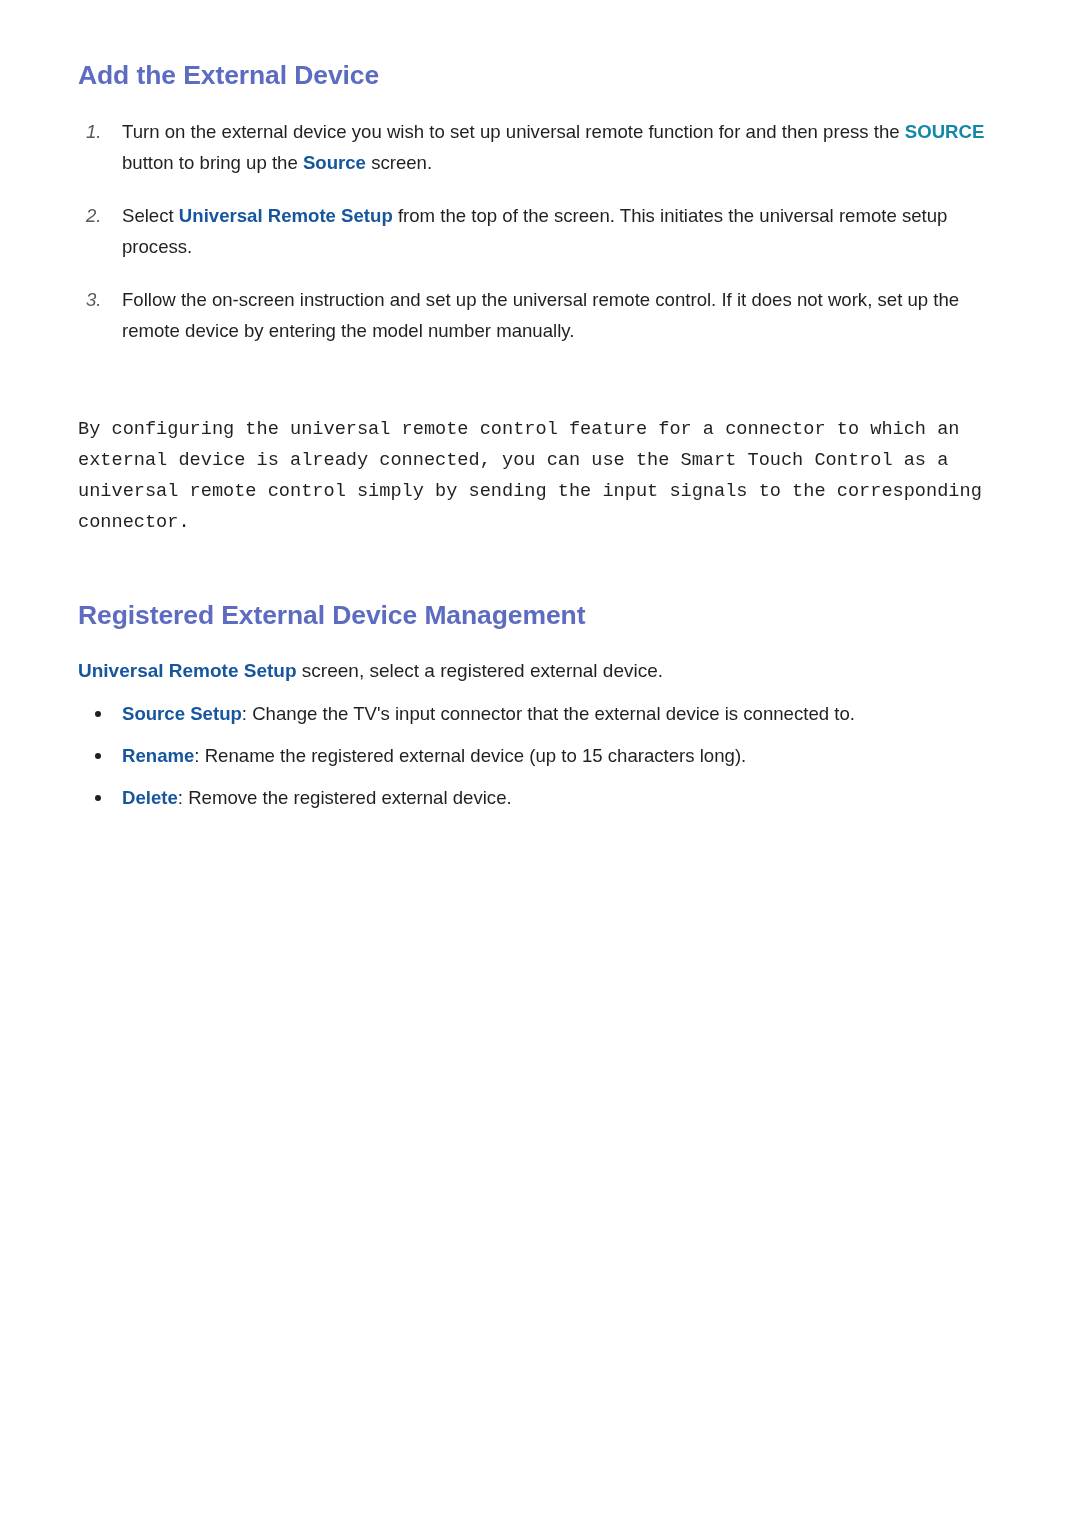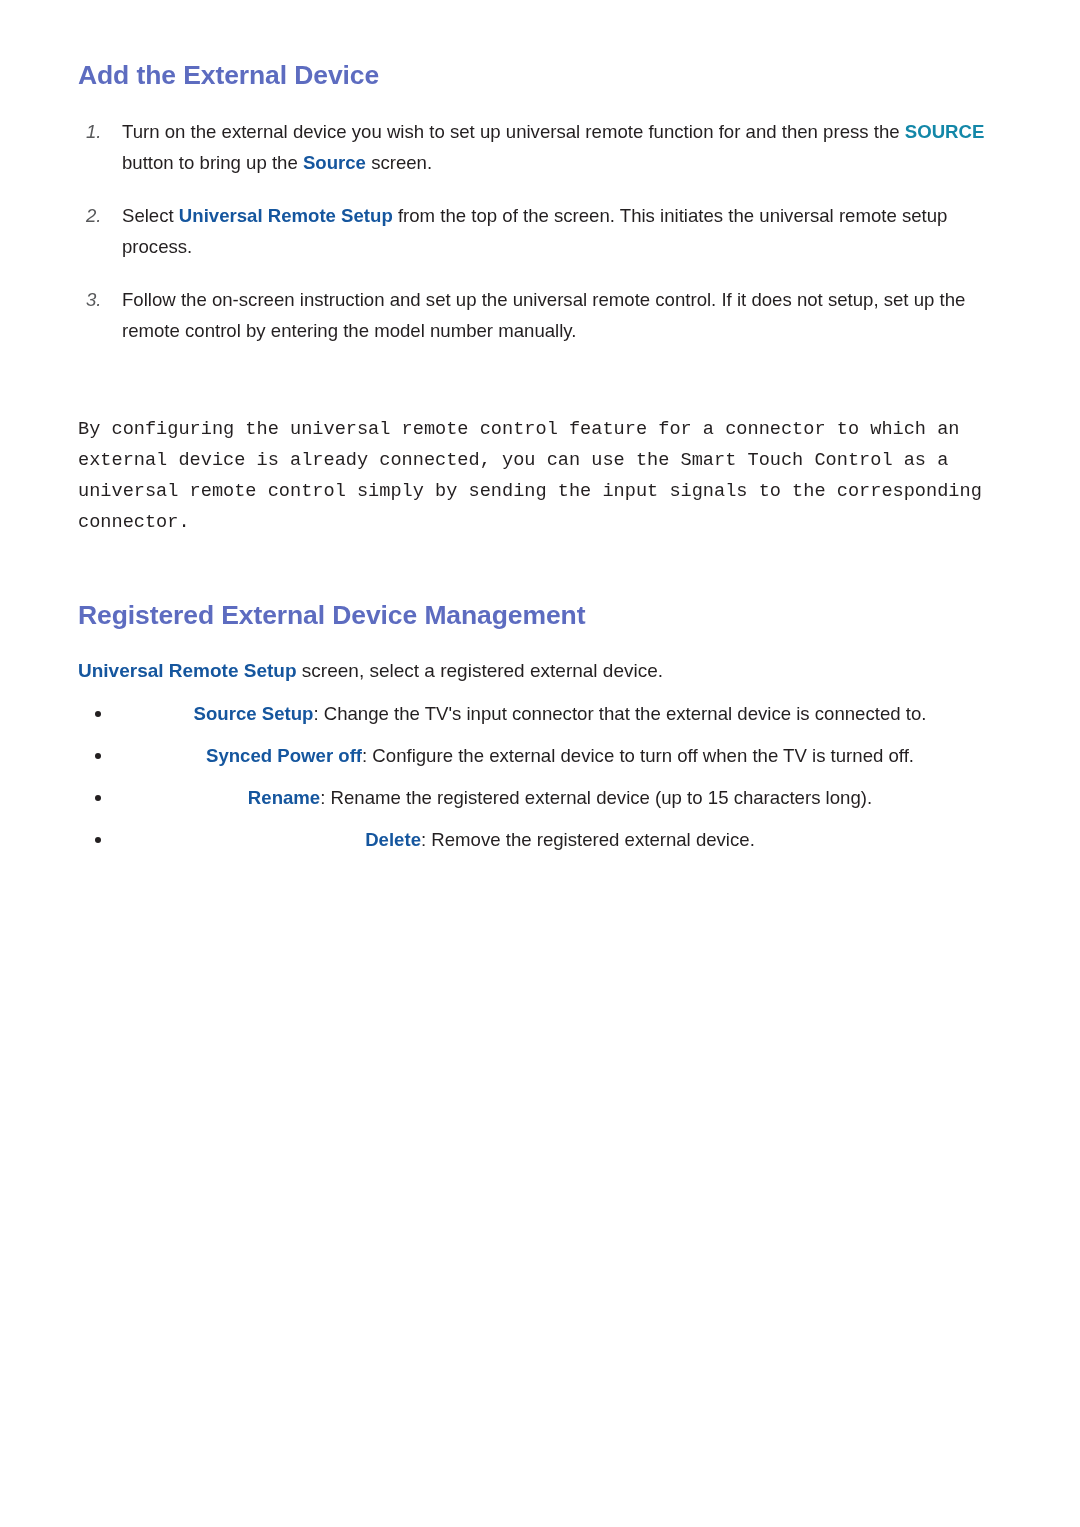--- a/index.html
+++ b/index.html
@@ -89,21 +89,20 @@
     margin: 0;
     margin-top: 24px;
     color: #231f20;
   }
 
   ul.bullets {
     list-style: none;
     margin: 0;
     padding: 0;
     margin-top: 12px;
-    text-align: center;
   }
   ul.bullets > li {
     position: relative;
     padding-left: 44px;
     margin-bottom: 11px;
     font-size: 18.6px;
     line-height: 31px;
     color: #231f20;
   }
   ul.bullets > li:last-child { margin-bottom: 8px; }
@@ -140,21 +139,21 @@
 
         <li>
           <span class="num">1.</span><span>Turn on the external device you wish to set up universal remote function for and then press the </span><span class="kw-teal">SOURCE</span><span> button to bring up the </span><span class="kw-blue">Source</span><span> screen.</span>
         </li>
 
         <li>
           <span class="num">2.</span><span>Select </span><span class="kw-blue">Universal Remote Setup</span><span> from the top of the screen. This initiates the universal remote setup process.</span>
         </li>
 
         <li>
-          <span class="num">3.</span><span>Follow the on-screen instruction and set up the universal remote control. If it does not setup, set up the remote control by entering the model number manually.</span>
+          <span class="num">3.</span><span>Follow the on-screen instruction and set up the universal remote control. If it does not work, set up the remote device by entering the model number manually.</span>
         </li>
 
       </ol>
     </div>
 
     <div class="block-using">
 
       <p class="body-para">By configuring the universal remote control feature for a connector to which an external device is already connected, you can use the Smart Touch Control as a universal remote control simply by sending the input signals to the corresponding connector.</p>
     </div>
 
@@ -162,23 +161,20 @@
       <h2 class="section-heading h-registered">Registered External Device Management</h2>
 
       <p class="lead-line"><span class="kw-blue">Universal Remote Setup</span><span> screen, select a registered external device.</span></p>
 
       <ul class="bullets">
 
         <li>
           <span class="dot"></span><span class="kw-blue">Source Setup</span><span>: Change the TV's input connector that the external device is connected to.</span>
         </li>
 
-        <li>
-          <span class="dot"></span><span class="kw-blue">Synced Power off</span><span>: Configure the external device to turn off when the TV is turned off.</span>
-        </li>
 
         <li>
           <span class="dot"></span><span class="kw-blue">Rename</span><span>: Rename the registered external device (up to 15 characters long).</span>
         </li>
 
         <li>
           <span class="dot"></span><span class="kw-blue">Delete</span><span>: Remove the registered external device.</span>
         </li>
 
       </ul>

